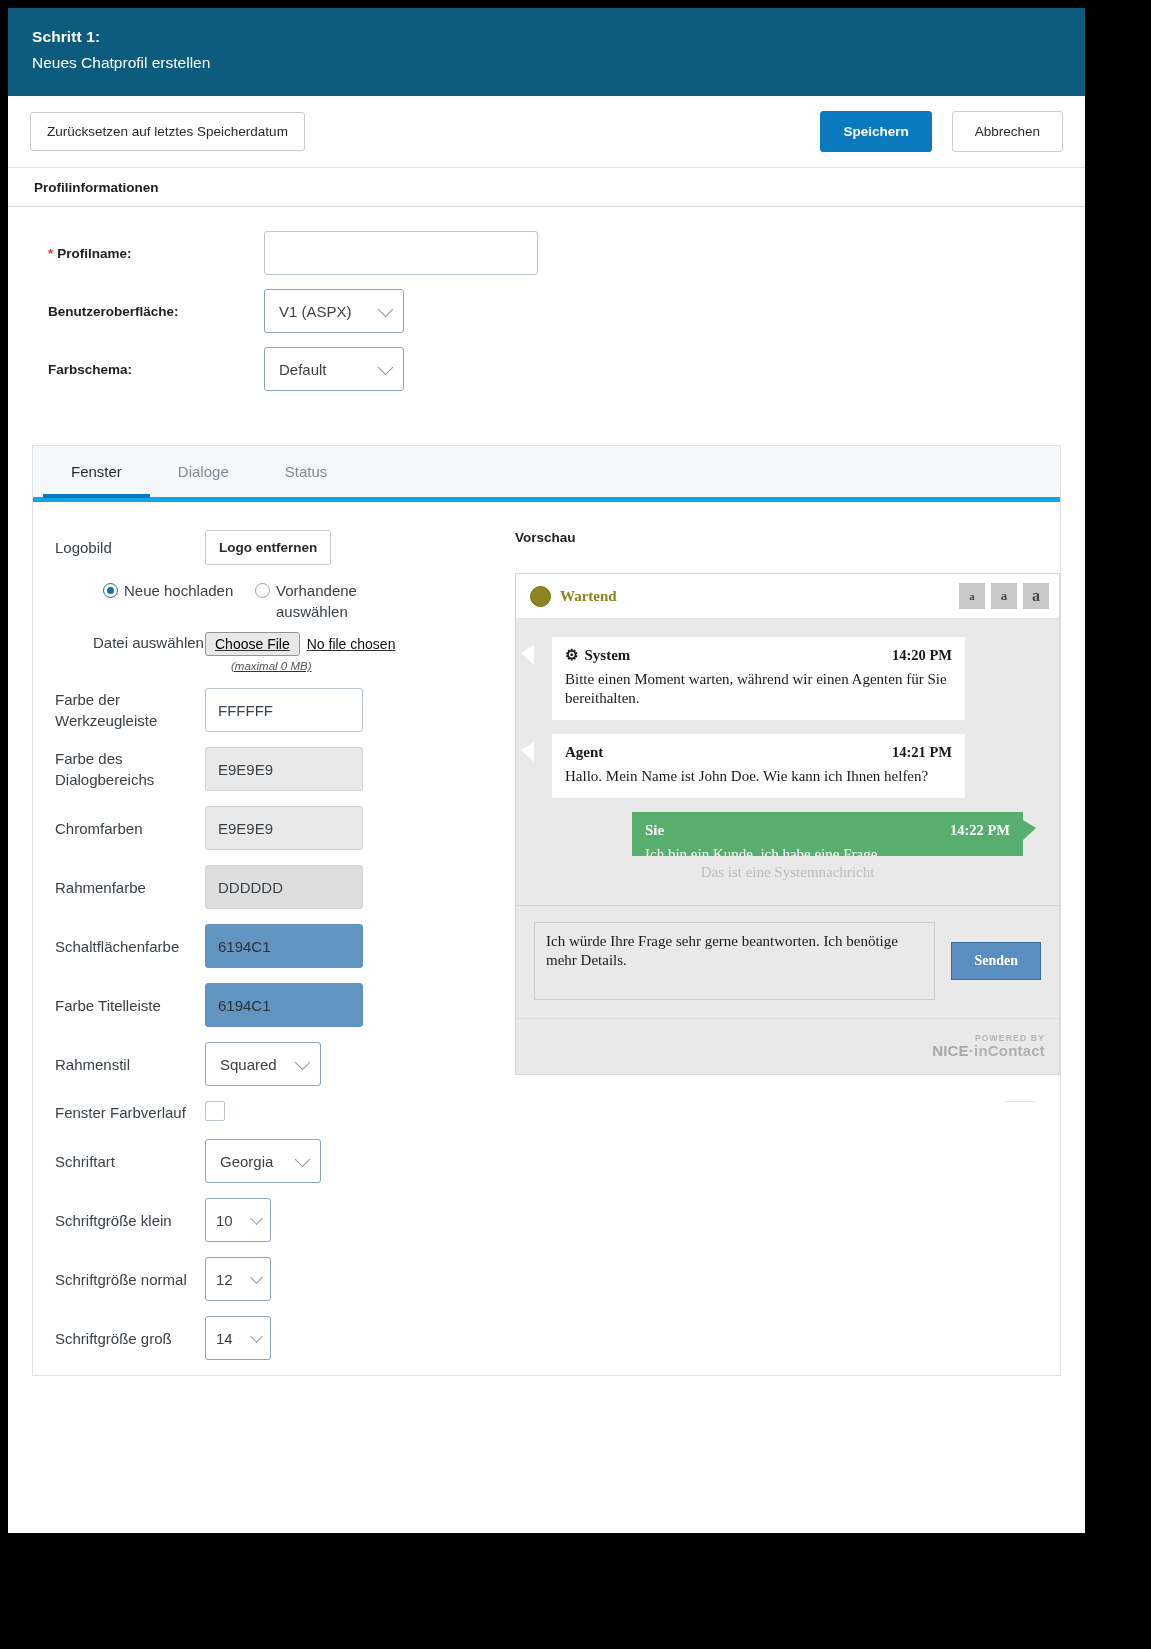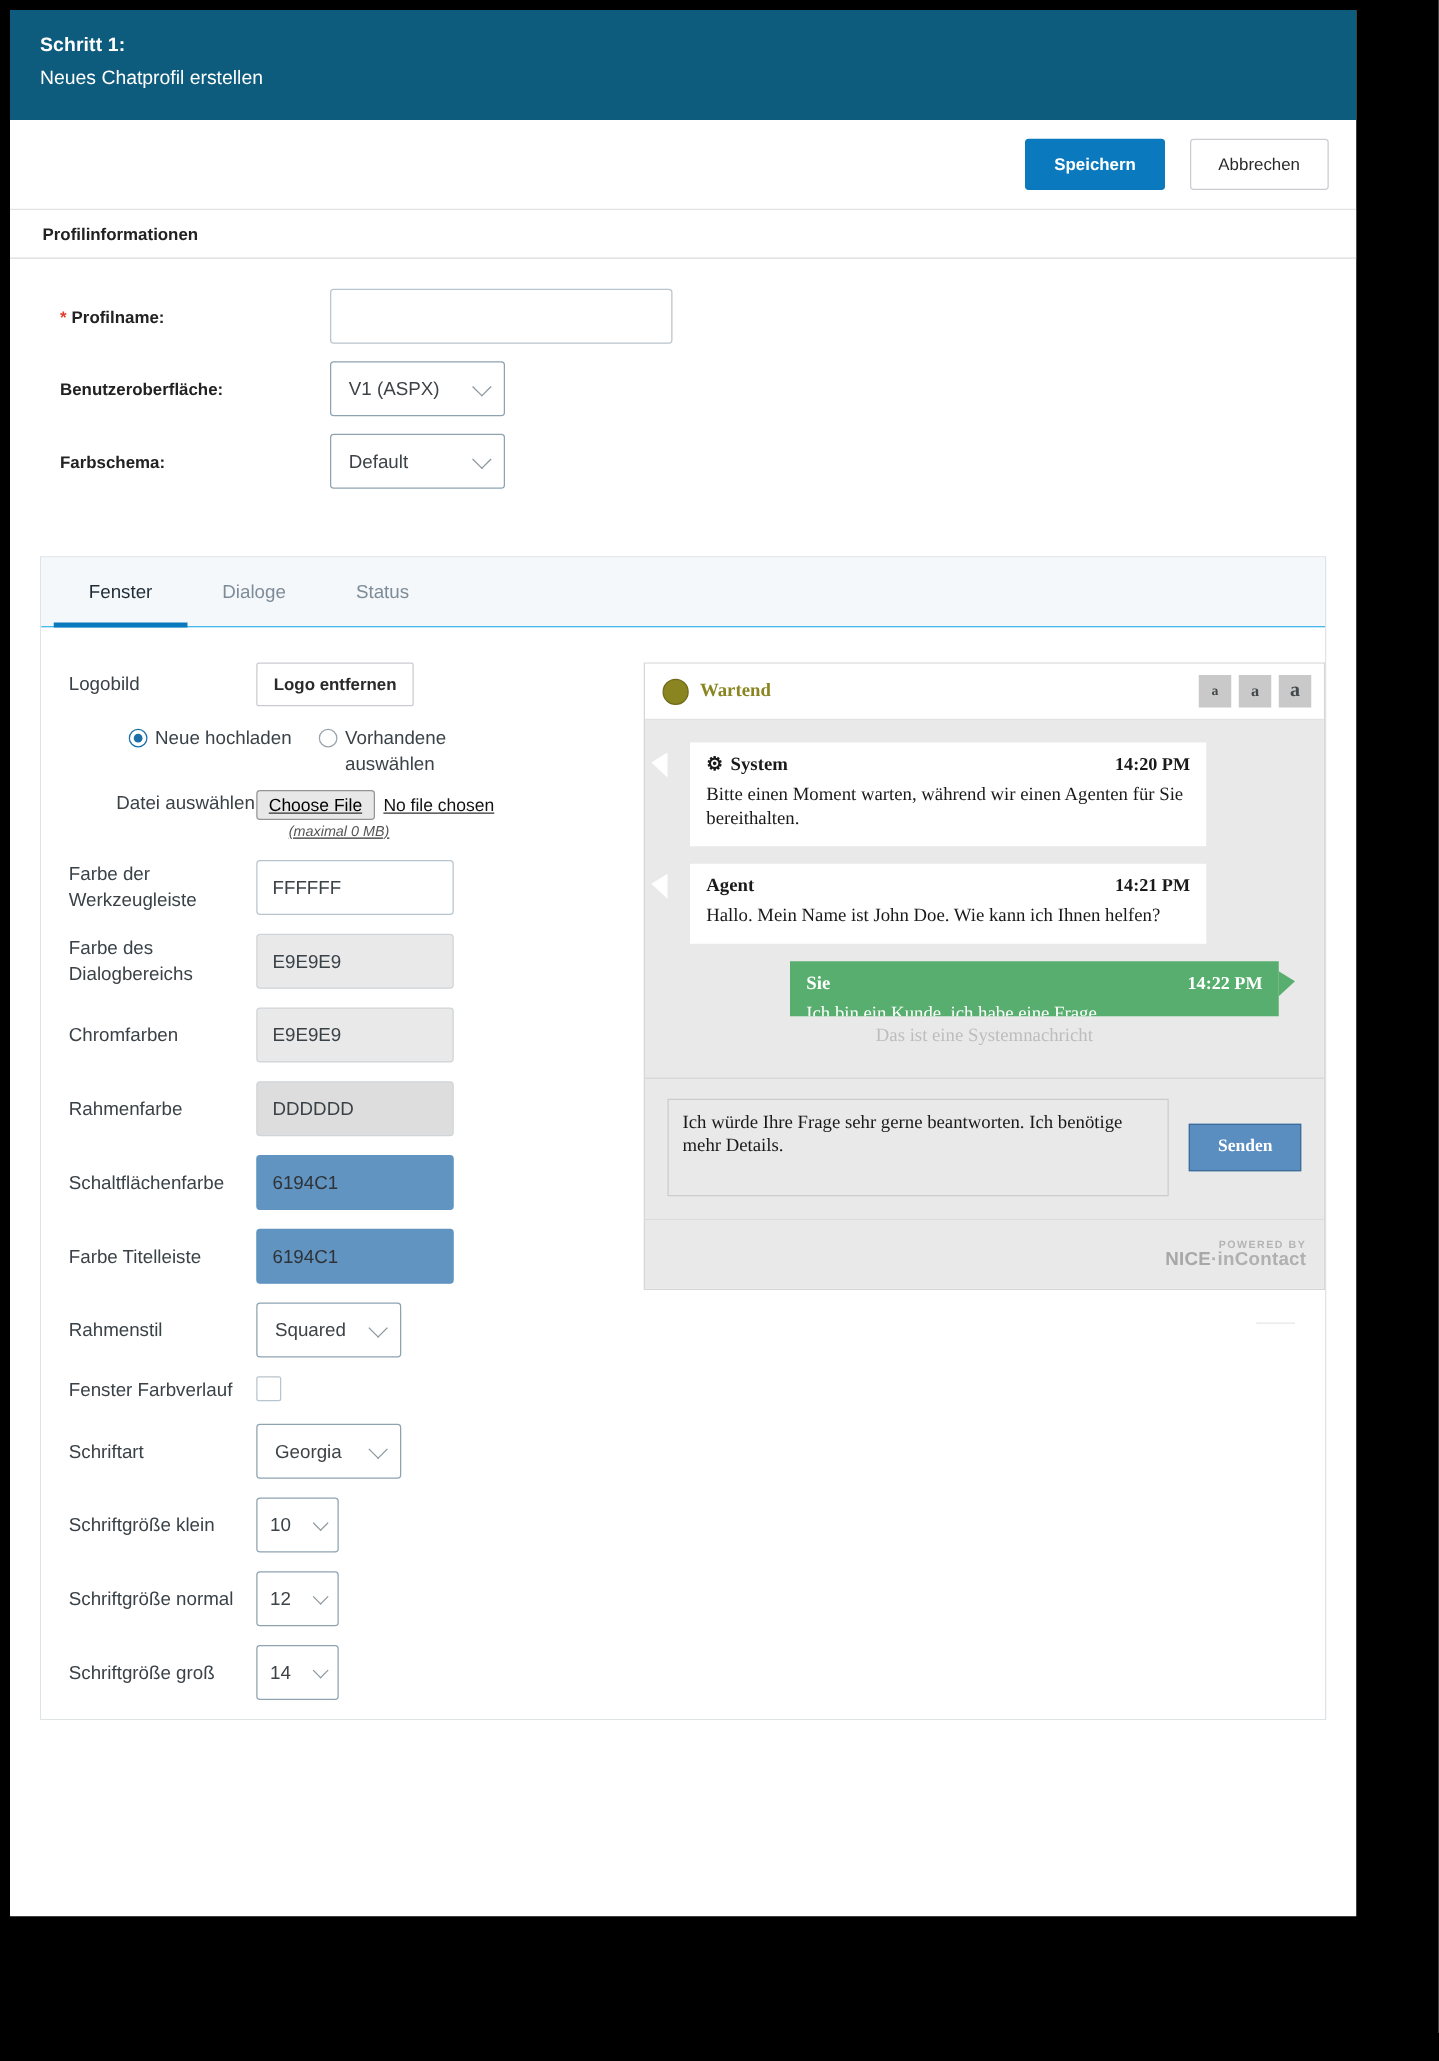--- a/index.html
+++ b/index.html
@@ -120,21 +120,21 @@
 
   
   .chat-settings-wrap { padding:24px 24px 0 24px; }
   .panel {
     border:1px solid #dfe3e6;
     background:#ffffff;
   }
   .tabs {
     display:flex;
     background:#f4f8fb;
-    border-bottom:1px solid #0ea5e9;
+    border-bottom:5px solid #0ea5e9;
     height:56px;
     padding-left:10px;
   }
   .tab {
     padding:0 28px;
     display:flex; align-items:center;
     font-size:15px;
     color:#7e8c99;
     cursor:pointer;
     position:relative;
@@ -355,20 +355,21 @@
 <body>
 
 <div class="page">
 
   <div class="step-header">
     <div class="step-title">Schritt 1:</div>
     <div class="step-sub">Neues Chatprofil erstellen</div>
   </div>
 
   <div class="action-bar">
+    <button class="btn btn-outline">Zurücksetzen auf letztes Speicherdatum</button>
     <div class="action-right">
       <button class="btn btn-primary">Speichern</button>
       <button class="btn btn-cancel">Abbrechen</button>
     </div>
   </div>
 
   <div class="section-bar">Profilinformationen</div>
 
   <div class="profile-form">
     <div class="form-row">
@@ -533,20 +534,21 @@
               <div class="sel sel-size">
                 <span>14</span>
                 <span class="chev"></span>
               </div>
             </div>
           </div>
 
         </div>
 
         <div class="right-col">
+          <div class="preview-title">Vorschau</div>
 
           <div class="chatwin">
 
 
             <div class="chat-status">
               <span class="status-dot"></span>
               <span class="status-text">Wartend</span>
               <div class="font-btns">
                 <span class="font-btn fb1">a</span>
                 <span class="font-btn fb2">a</span>

